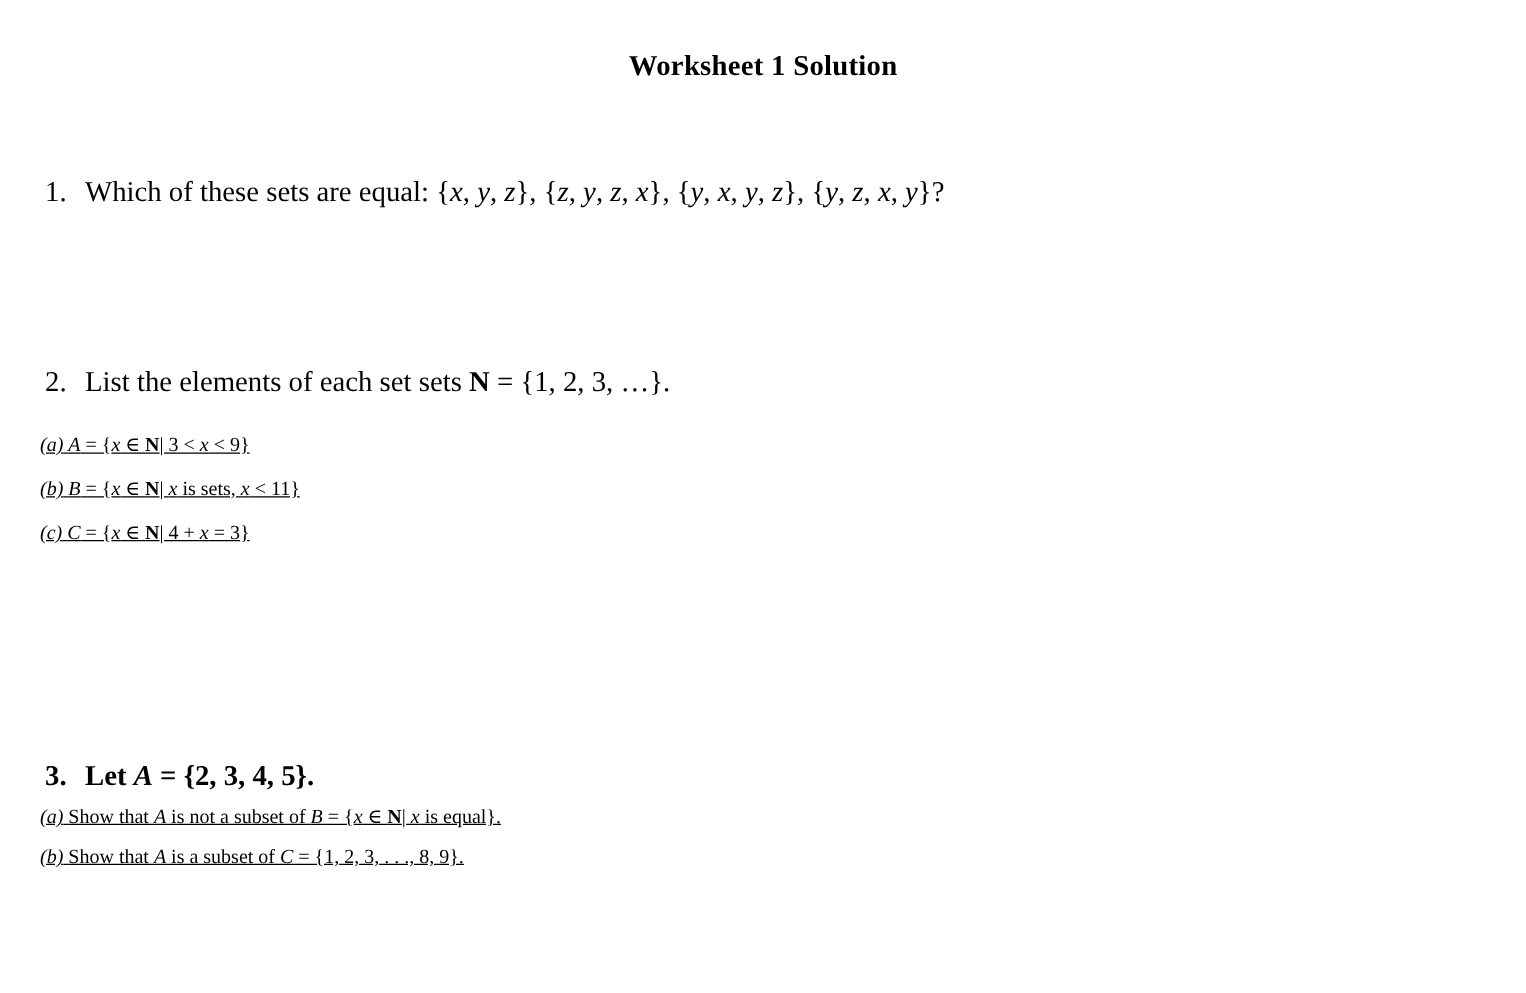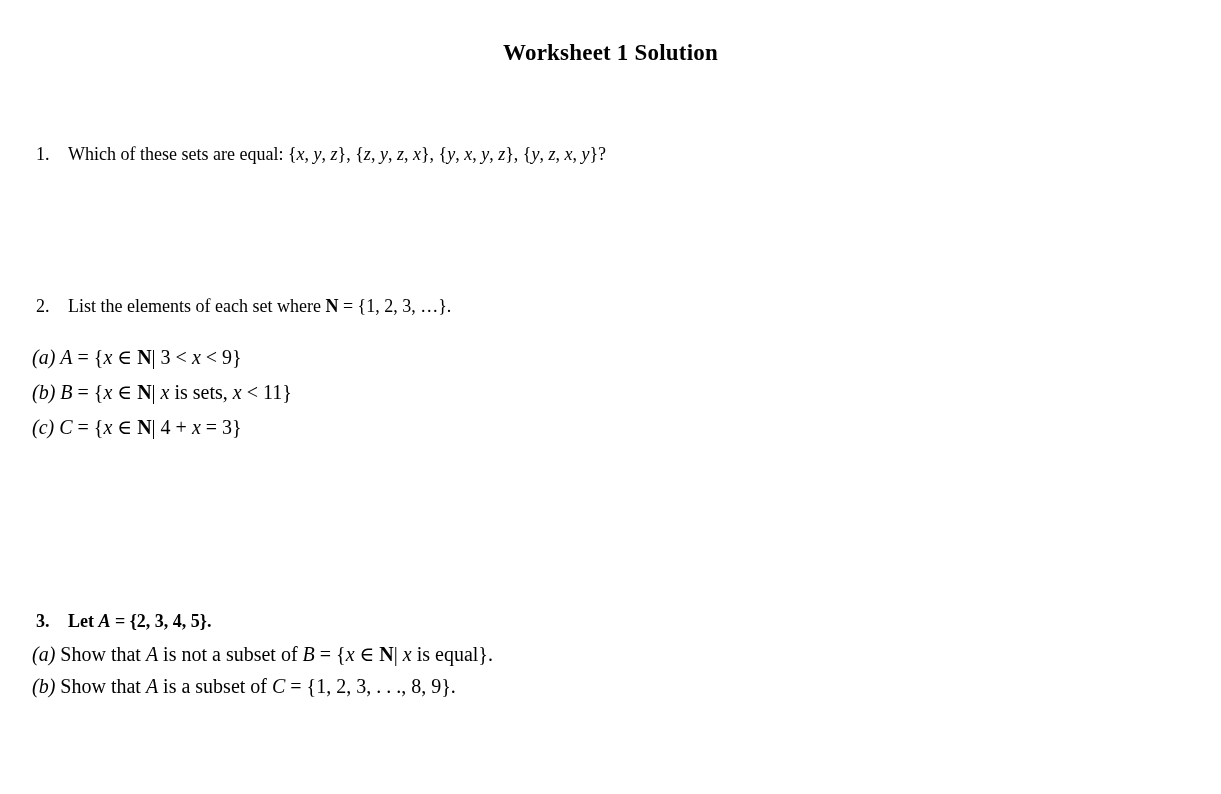--- a/index.html
+++ b/index.html
@@ -38,34 +38,35 @@
     top: 91px;
     width: 1221px;
     text-align: center;
     font-size: 23px;
     font-weight: bold;
     letter-spacing: 0.2px;
   }
   .q-num {
     position: absolute;
     left: 36px;
-    font-size: 18px;
+    font-size: 23px;
     line-height: 28px;
     white-space: nowrap;
   }
   .q-num .num {
     display: inline-block;
     width: 32px;
   }
   .sub-line {
     position: absolute;
     left: 32px;
-    font-size: 20px;
+    font-size: 16px;
     line-height: 28px;
     white-space: nowrap;
+    text-decoration: underline;
   }
 
   
   .it { font-style: italic; }
   .bold { font-weight: bold; }
   .vbar { font-style: normal; }
 
   
   #q1      { top: 140px; }
   #q2      { top: 292px; }
@@ -81,21 +82,21 @@
 
 <div class="page">
 
   <div class="doc-title">Worksheet 1 Solution</div>
 
   <div class="q-num" id="q1">
     <span class="num">1.</span><span>Which of these sets are equal: {</span><span class="it">x</span><span>, </span><span class="it">y</span><span>, </span><span class="it">z</span><span>}, {</span><span class="it">z</span><span>, </span><span class="it">y</span><span>, </span><span class="it">z</span><span>, </span><span class="it">x</span><span>}, {</span><span class="it">y</span><span>, </span><span class="it">x</span><span>, </span><span class="it">y</span><span>, </span><span class="it">z</span><span>}, {</span><span class="it">y</span><span>, </span><span class="it">z</span><span>, </span><span class="it">x</span><span>, </span><span class="it">y</span><span>}?</span>
   </div>
 
   <div class="q-num" id="q2">
-    <span class="num">2.</span><span>List the elements of each set where </span><span class="bold">N</span><span> = {1, 2, 3, …}.</span>
+    <span class="num">2.</span><span>List the elements of each set sets </span><span class="bold">N</span><span> = {1, 2, 3, …}.</span>
   </div>
 
   <div class="sub-line" id="q2a">
     <span class="it">(a)</span><span>&nbsp;</span><span class="it">A</span><span> = {</span><span class="it">x</span><span> ∈ </span><span class="bold">N</span><span class="vbar">| 3 &lt; </span><span class="it">x</span><span> &lt; 9}</span>
   </div>
 
   <div class="sub-line" id="q2b">
     <span class="it">(b)</span><span>&nbsp;</span><span class="it">B</span><span> = {</span><span class="it">x</span><span> ∈ </span><span class="bold">N</span><span class="vbar">| </span><span class="it">x</span><span> is sets, </span><span class="it">x</span><span> &lt; 11}</span>
   </div>
 

